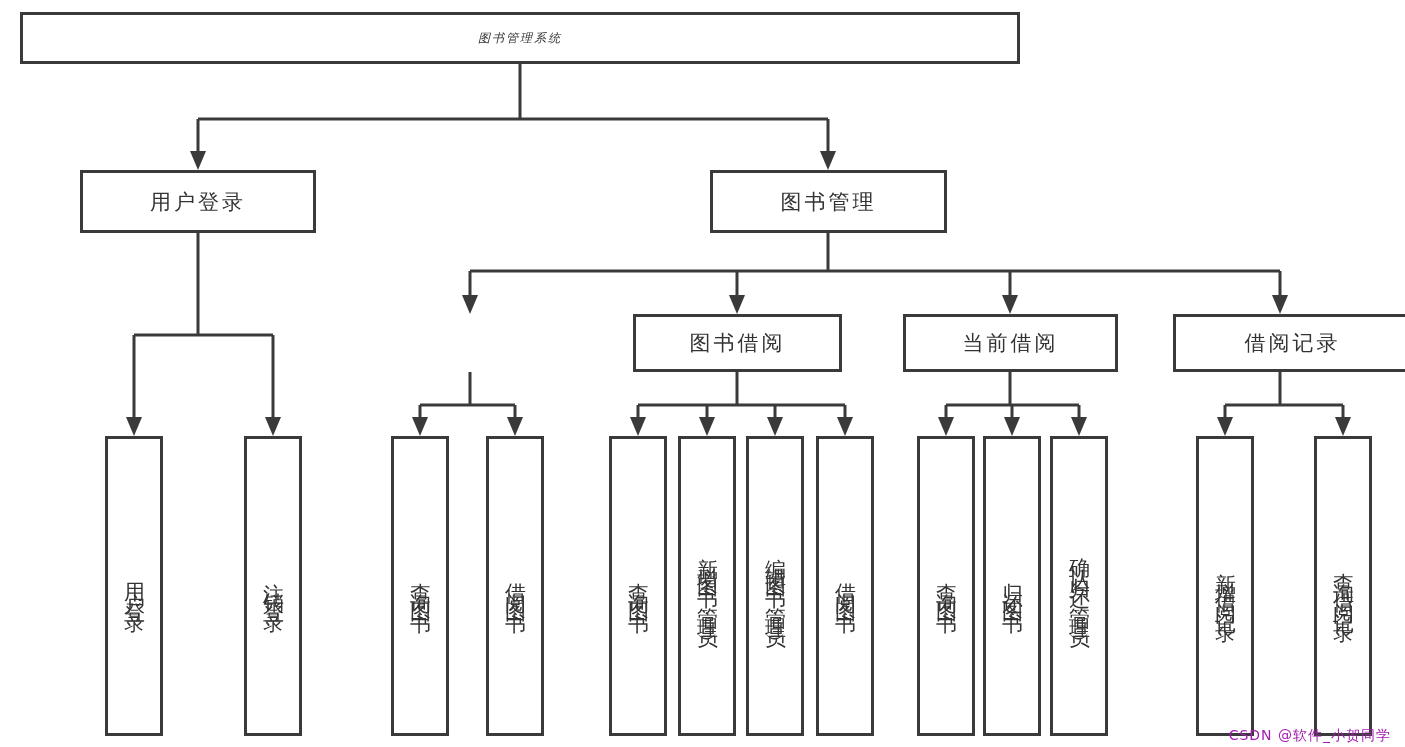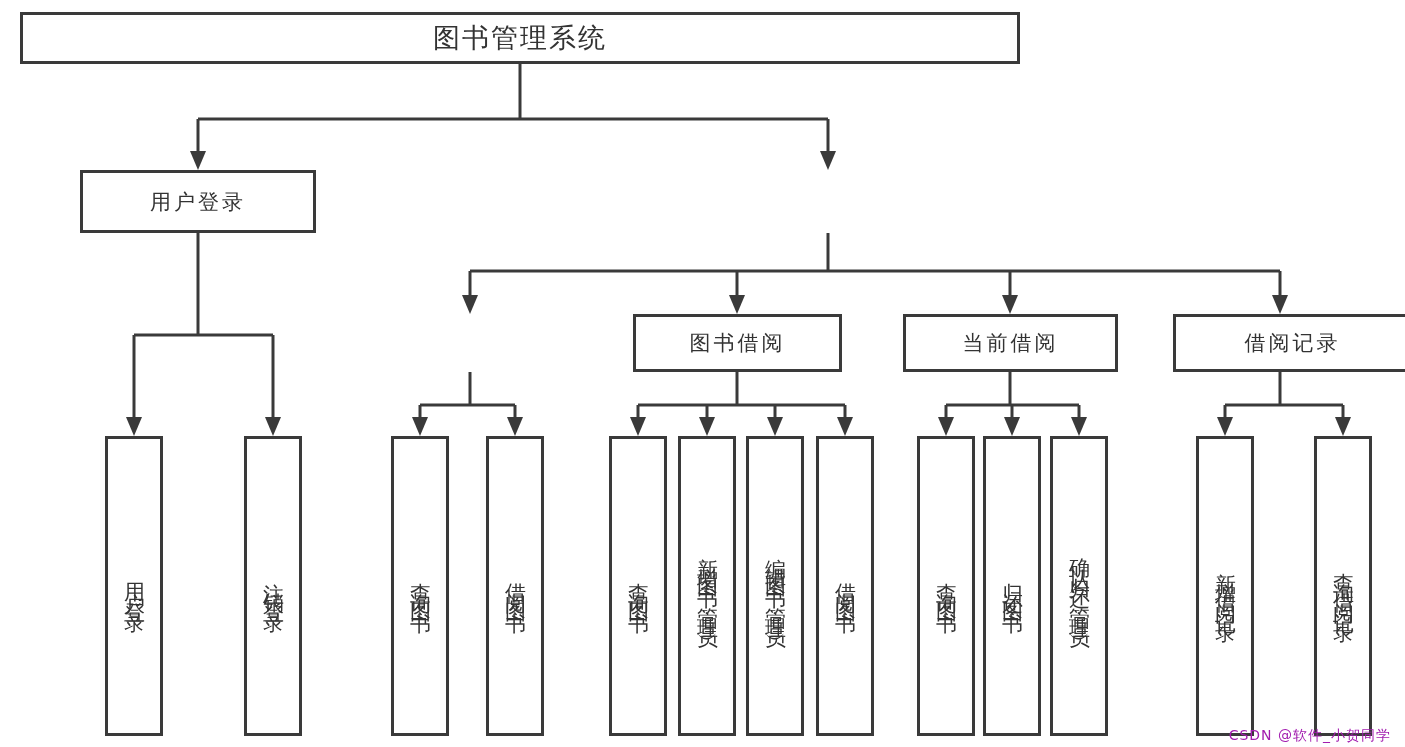--- a/index.html
+++ b/index.html
@@ -30,22 +30,23 @@
     align-items: center;
     justify-content: center;
     text-align: center;
   }
   .h-node {
     font-size: 21px;
     letter-spacing: 3px;
     white-space: nowrap;
   }
   .root-node {
-    font-size: 27px;
+    font-size: 12px;
     letter-spacing: 2px;
+    font-style: italic;
   }
   .v-node {
     writing-mode: vertical-rl;
     text-orientation: mixed;
     font-size: 21px;
     letter-spacing: 10px;
     line-height: 1;
   }
   .watermark {
     position: absolute;
@@ -124,20 +125,21 @@
     <path class="stroke" d="M1225 405 H1343"></path>
     <path class="stroke" d="M1225 405 V420"></path>
     <polygon class="arrow" points="1225,436 1217,417 1233,417"></polygon>
     <path class="stroke" d="M1343 405 V420"></path>
     <polygon class="arrow" points="1343,436 1335,417 1351,417"></polygon>
   </svg>
 
   <div class="node h-node root-node" style="left:20px; top:12px; width:1000px; height:52px;">图书管理系统</div>
 
   <div class="node h-node" style="left:80px; top:170px; width:236px; height:63px;">用户登录</div>
+  <div class="node h-node" style="left:710px; top:170px; width:237px; height:63px;">图书管理</div>
 
   <div class="node h-node" style="left:903px; top:314px; width:215px; height:58px;">当前借阅</div>
   <div class="node h-node" style="left:633px; top:314px; width:209px; height:58px;">图书借阅</div>
   <div class="node h-node" style="left:1173px; top:314px; width:239px; height:58px;">借阅记录</div>
 
   <div class="node v-node" style="left:105px; top:436px; width:58px; height:300px;">用户登录</div>
   <div class="node v-node" style="left:244px; top:436px; width:58px; height:300px;">注销登录</div>
 
   <div class="node v-node" style="left:391px; top:436px; width:58px; height:300px;">查询图书</div>
   <div class="node v-node" style="left:486px; top:436px; width:58px; height:300px;">借阅图书</div>

